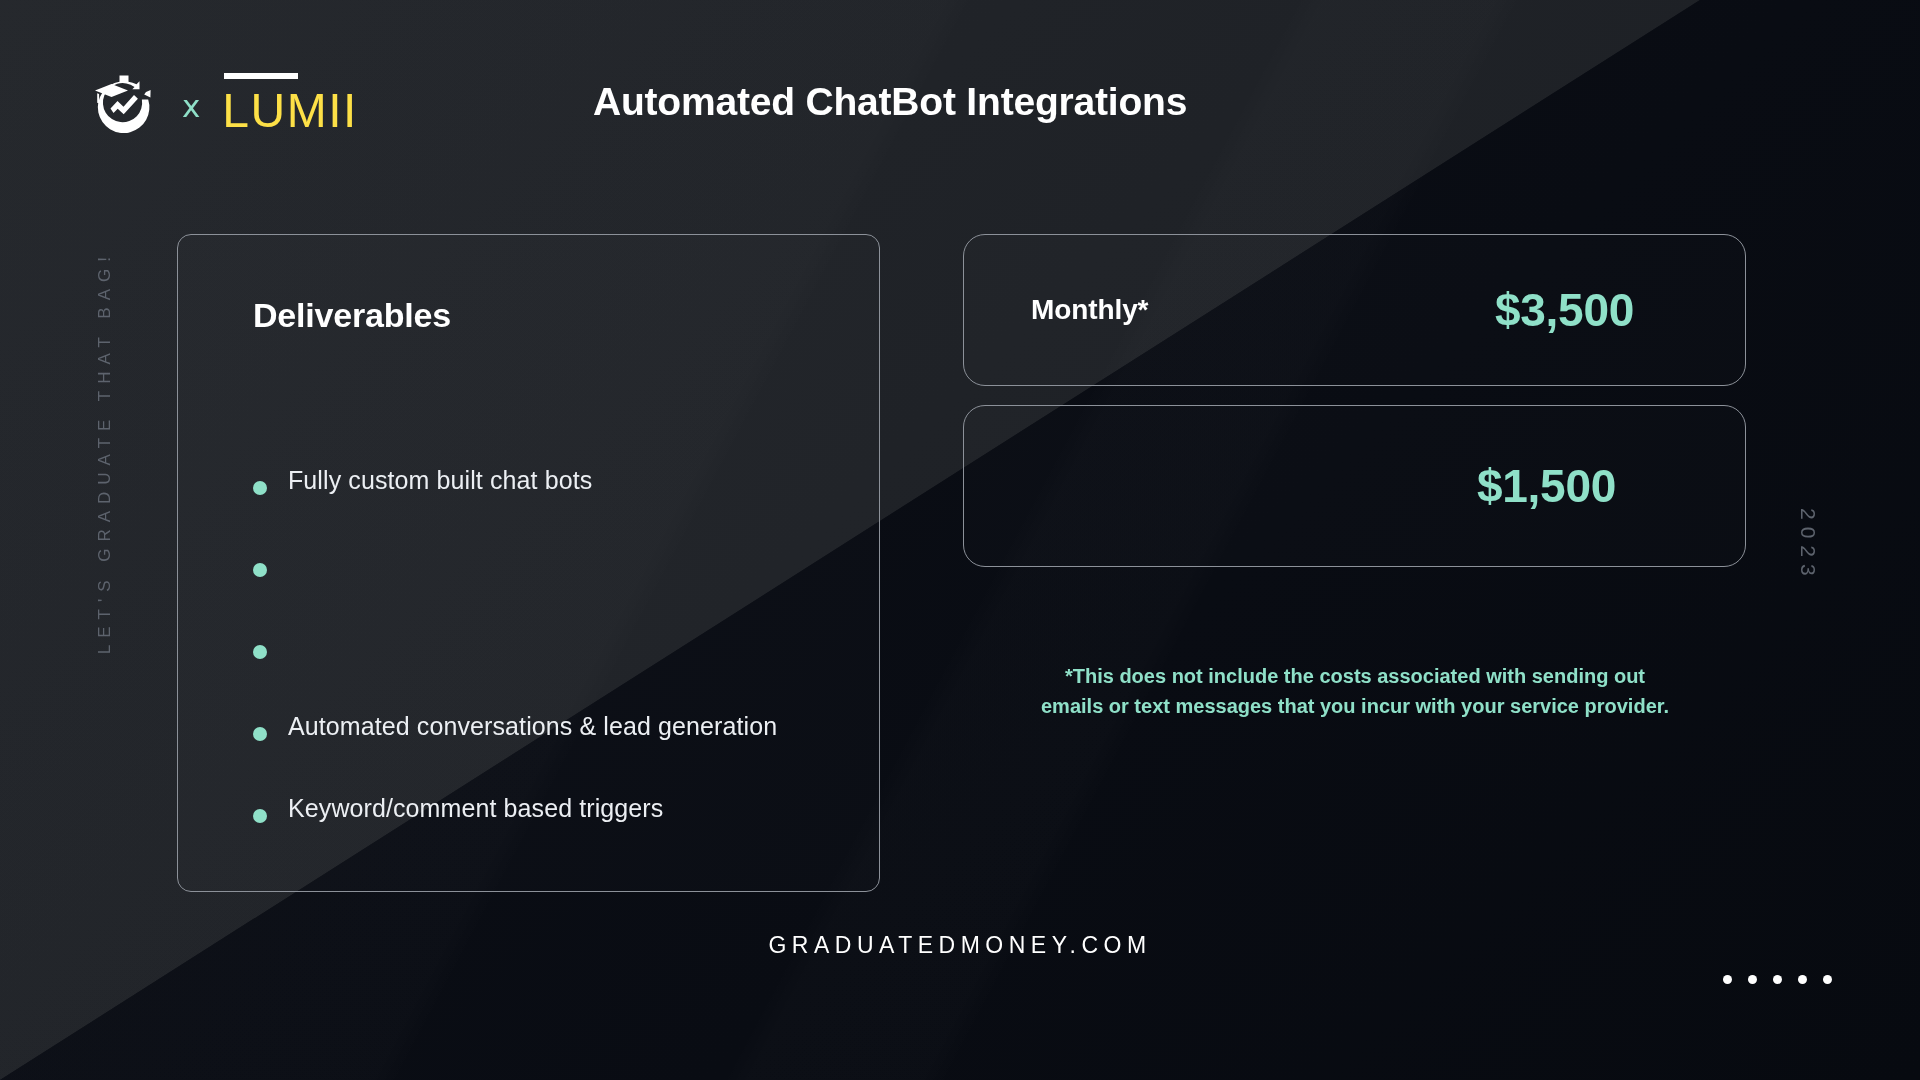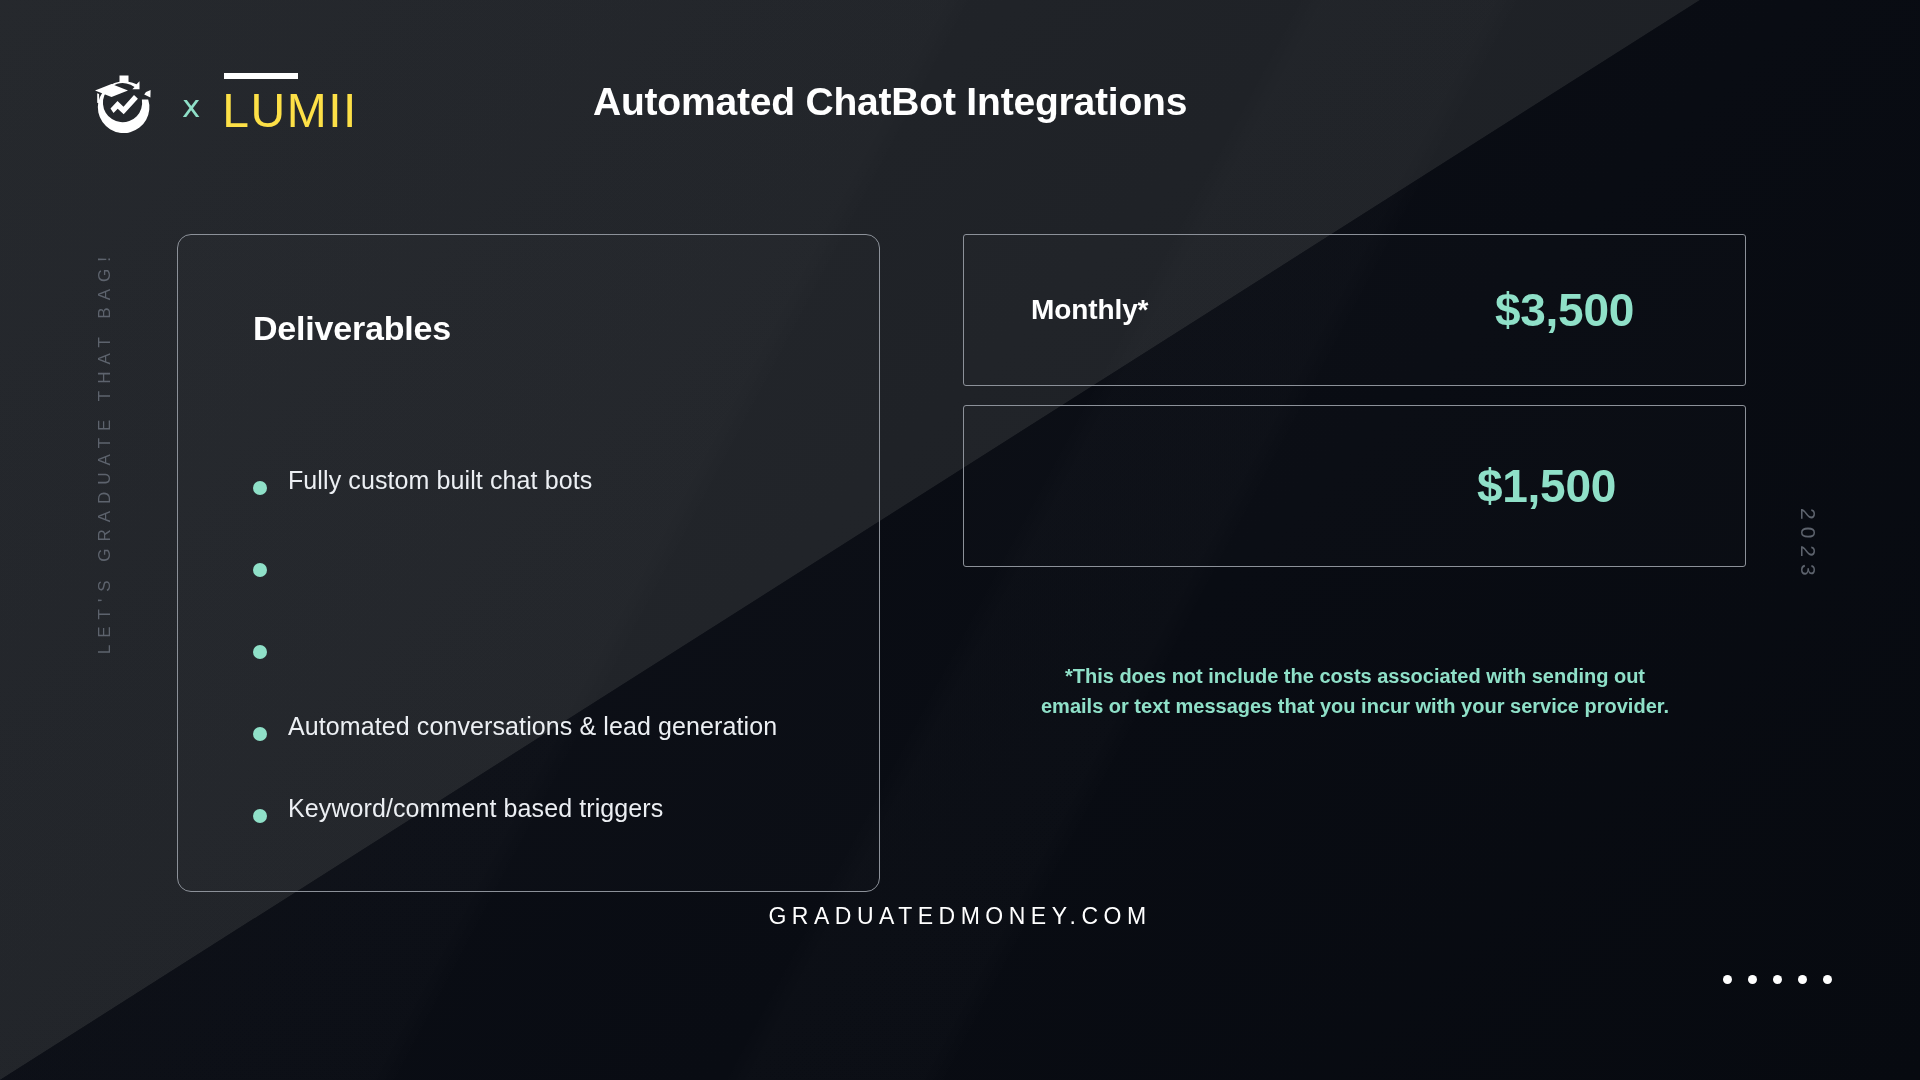--- a/index.html
+++ b/index.html
@@ -93,21 +93,21 @@
 
   
   .deliverables-card {
     position:absolute; left:177px; top:234px;
     width:703px; height:658px;
     border:1px solid #8c9199;
     border-radius:14px;
     background:rgba(255,255,255,0.012);
   }
   .deliverables-title {
-    position:absolute; left:75px; top:74px;
+    position:absolute; left:75px; top:61px;
     color:#ffffff; font-size:34px; font-weight:700;
     letter-spacing:-0.2px;
   }
   .deliverables-list {
     position:absolute; left:75px; top:178px;
     right:30px;
     list-style:none;
   }
   .deliverables-list li {
     display:flex; align-items:flex-end;
@@ -121,21 +121,21 @@
   .li-text {
     color:#eceff3; font-size:25px; font-weight:400;
     letter-spacing:0.1px; white-space:nowrap;
   }
 
   
   .price-card {
     position:absolute; left:963px;
     width:783px;
     border:1px solid #8c9199;
-    border-radius:3px;
+    border-radius:22px;
     background:rgba(255,255,255,0.010);
     display:flex; align-items:center;
   }
   #price-card-0 { top:234px; height:152px; }
   #price-card-1 { top:405px; height:162px; }
 
   .price-label {
     position:absolute; left:67px;
     color:#ffffff; font-size:28px; font-weight:700;
     letter-spacing:-0.1px; white-space:nowrap;
@@ -152,21 +152,21 @@
   .price-note {
     position:absolute; left:1040px; top:625px;
     width:630px; text-align:center;
     color:#8fe0c8; font-size:20px; font-weight:700;
     line-height:1.50;
     margin-top:36px;
   }
 
   
   .footer-url {
-    position:absolute; left:0; right:0; top:903px;
+    position:absolute; left:0; right:0; top:932px;
     text-align:center;
     color:#ffffff; font-size:23px; font-weight:400;
     letter-spacing:5.5px;
   }
   .footer-dots {
     position:absolute; right:88px; top:975px;
     display:flex; gap:16px; align-items:center;
   }
   .footer-dots i {
     width:9px; height:9px; border-radius:50%;

